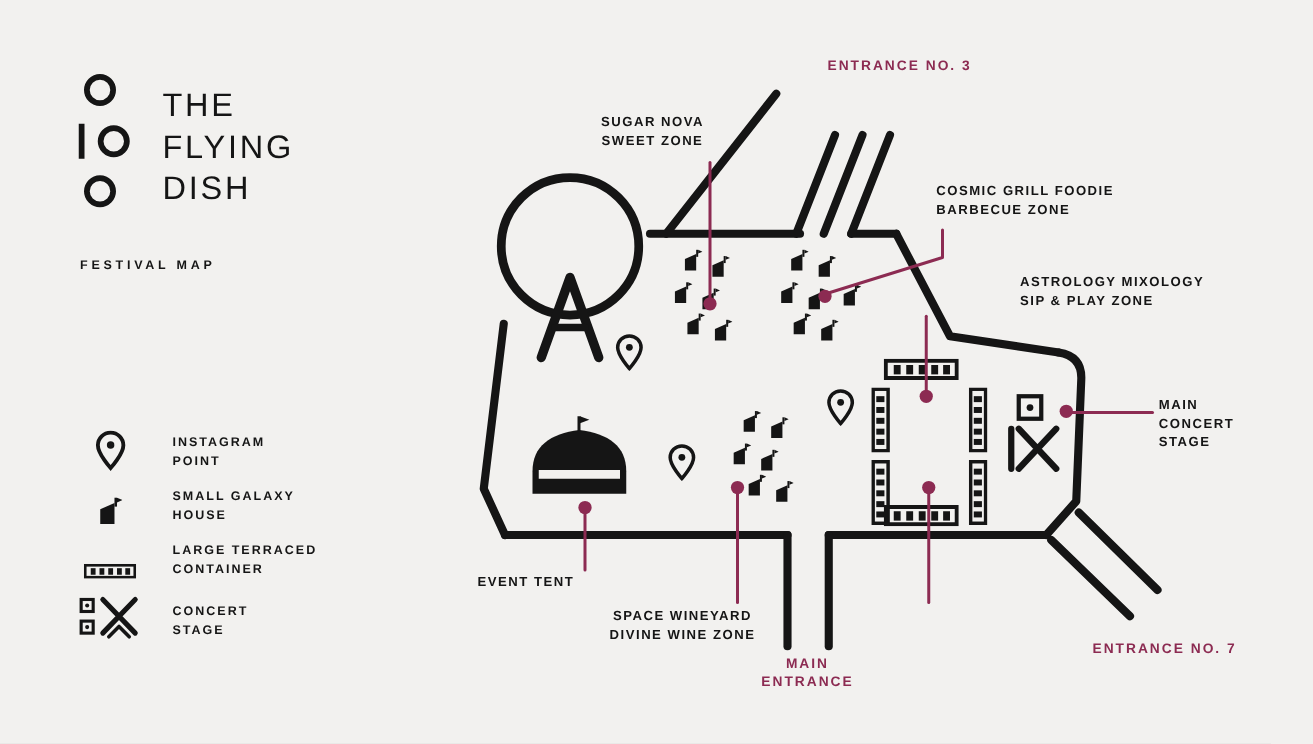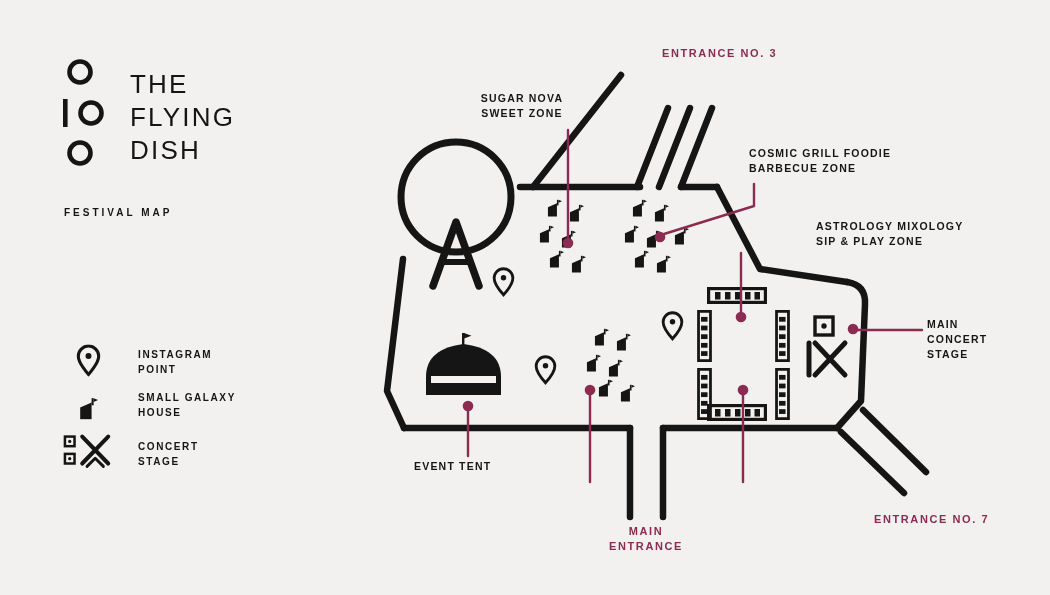--- a/index.html
+++ b/index.html
@@ -44,21 +44,21 @@
   .map-label{
     position:absolute;font-size:10.5px;font-weight:700;letter-spacing:1.2px;
     line-height:15px;white-space:pre-line;color:var(--ink);
   }
   .map-label.accent{color:var(--accent);letter-spacing:1.6px;font-size:11px;}
   .lbl-entrance3{left:662px;top:46px;}
   .lbl-sugar{left:447px;top:91px;width:150px;text-align:center;}
   .lbl-cosmic{left:749px;top:146px;}
   .lbl-astrology{left:816px;top:219px;}
   .lbl-stage{left:927px;top:317px;}
-  .lbl-tent{left:386px;top:459px;padding-left:28px;}
+  .lbl-tent{left:354px;top:459px;padding-left:28px;}
   .lbl-wineyard{left:471px;top:486px;width:150px;text-align:center;}
   .lbl-main-entrance{left:600px;top:524px;width:92px;text-align:center;}
   .lbl-foodie{left:704px;top:486px;}
   .lbl-entrance2{left:874px;top:512px;}
 </style>
 </head>
 <body>
 
 <svg aria-hidden="true" style="position:absolute;width:0;height:0">
   <defs>
@@ -109,20 +109,29 @@
       <div class="legend-icon">
         <svg width="19" height="23" viewBox="0 0 16 19">
             <use href="#hut"></use>
           </svg>
       </div>
       <div class="legend-label">SMALL GALAXY
 HOUSE</div>
     </div>
     <div class="legend-row">
       <div class="legend-icon">
+        <svg width="42" height="12" viewBox="0 0 60 17">
+            <use href="#container"></use>
+          </svg>
+      </div>
+      <div class="legend-label">LARGE TERRACED
+CONTAINER</div>
+    </div>
+    <div class="legend-row">
+      <div class="legend-icon">
         <svg width="50" height="36" viewBox="0 0 52 36">
           <rect class="ink-stroke" x="2" y="3" width="10" height="10" stroke-width="2.6"></rect>
           <circle class="ink-fill" cx="7" cy="8" r="1.7"></circle>
           <rect class="ink-stroke" x="2" y="21" width="10" height="10" stroke-width="2.6"></rect>
           <circle class="ink-fill" cx="7" cy="26" r="1.7"></circle>
           <path class="ink-stroke" stroke-width="4.2" stroke-linecap="round" d="M20 3 L47 31 M47 3 L20 31"></path>
           <path class="ink-stroke" stroke-width="3" stroke-linecap="round" stroke-linejoin="round" d="M25 34 L33.5 25.5 L42 34"></path>
         </svg>
       </div>
       <div class="legend-label">CONCERT
@@ -241,17 +250,19 @@
   <div class="map-label lbl-sugar">SUGAR NOVA
 SWEET ZONE</div>
   <div class="map-label lbl-cosmic">COSMIC GRILL FOODIE
 BARBECUE ZONE</div>
   <div class="map-label lbl-astrology">ASTROLOGY MIXOLOGY
 SIP &amp; PLAY ZONE</div>
   <div class="map-label lbl-stage">MAIN
 CONCERT
 STAGE</div>
   <div class="map-label lbl-tent">EVENT TENT</div>
+  <div class="map-label lbl-wineyard">SPACE WINEYARD
+DIVINE WINE ZONE</div>
   <div class="map-label accent lbl-main-entrance">MAIN
 ENTRANCE</div>
   <div class="map-label accent lbl-entrance2">ENTRANCE NO. 7</div>
 
 </div>
 
 </body></html>

